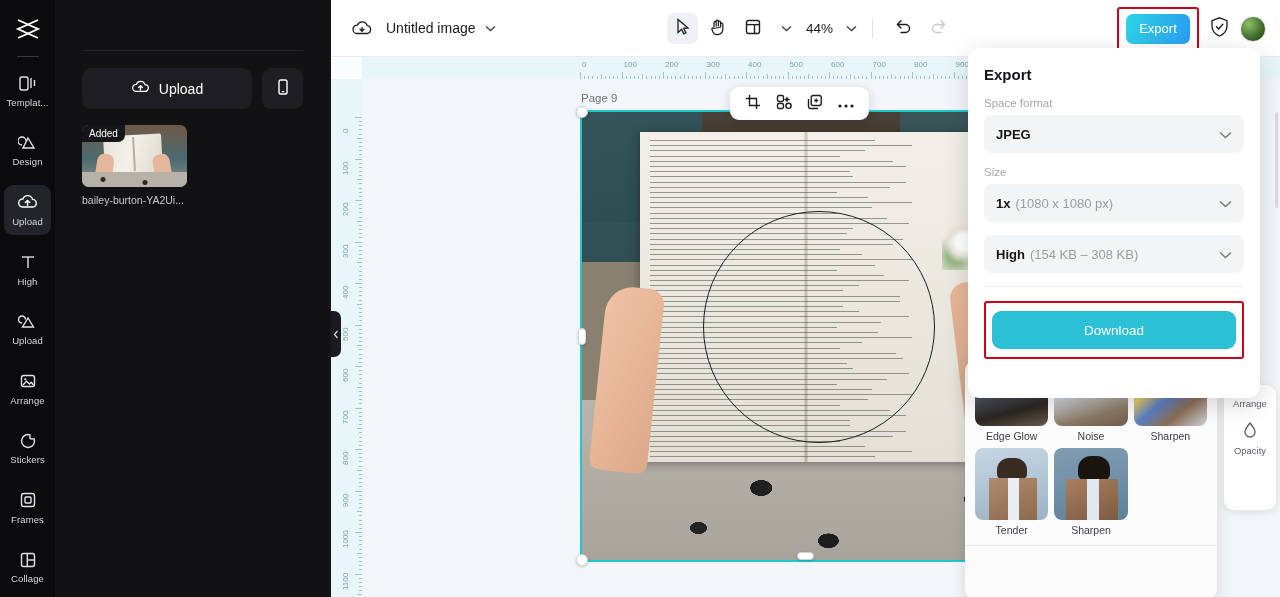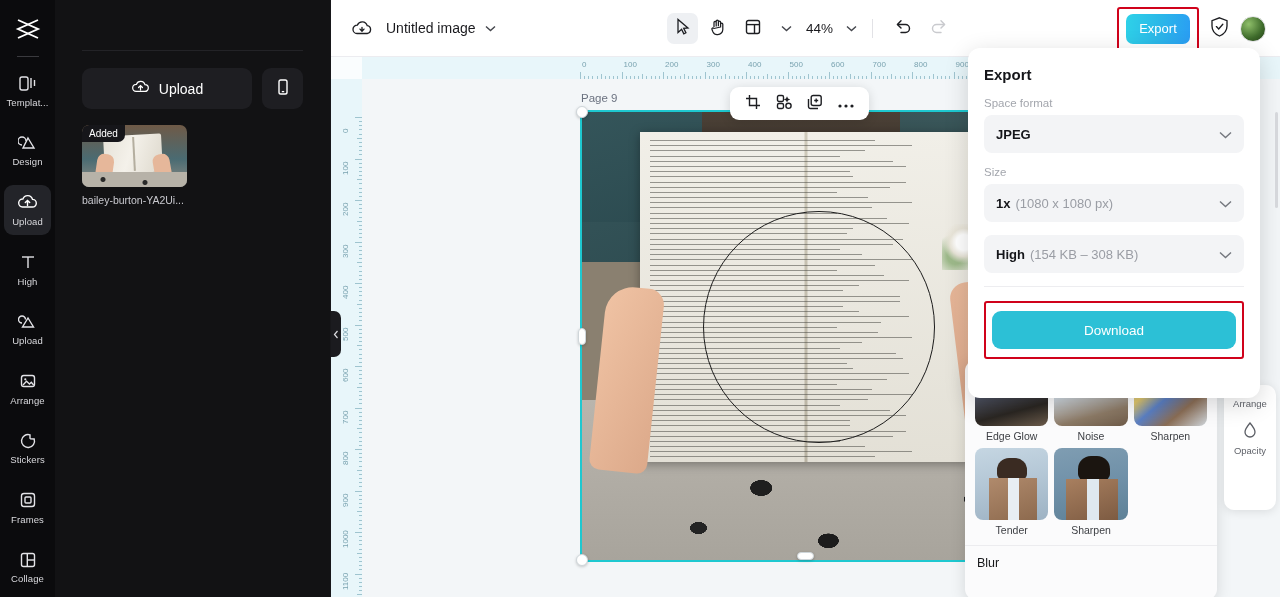--- a/index.html
+++ b/index.html
@@ -859,21 +859,20 @@
         <div class="fx-img" style="height:72px;background:linear-gradient(170deg,#7f9db2 0%,#6f90a8 50%,#5e8197 100%)">
           <div style="position:absolute;left:24px;top:8px;width:32px;height:24px;background:#1b1510;border-radius:13px 13px 6px 6px"></div>
           <div style="position:absolute;left:12px;top:31px;width:52px;height:41px;background:linear-gradient(160deg,#a87f5f,#7d5b42)"></div>
           <div style="position:absolute;left:33px;top:31px;width:12px;height:41px;background:#dfe8ef"></div>
         </div>
         <div class="fx-lbl">Sharpen</div>
       </div>
       <div></div>
     </div>
     <div class="fx-divider"></div>
-    <div class="fx-section">Blur</div>
   </div>
 
   <div class="right-tools">
     <div class="rt-item">
       <span class="rt-lbl">Arrange</span>
     </div>
     <div class="rt-item">
       <span>
         <svg width="16" height="17" viewBox="0 0 16 17">
               <path d="M8 2 C8 2 3 8 3 11 a5 5 0 0 0 10 0 C13 8 8 2 8 2 Z" stroke="#5b5e65" stroke-width="1.3" fill="none"></path>

